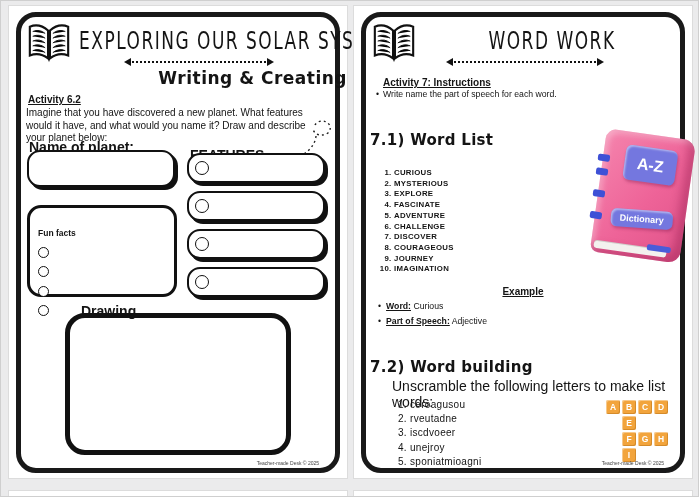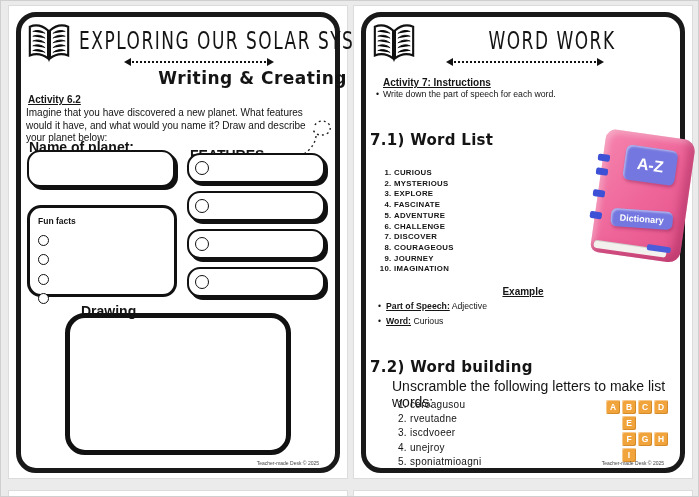--- a/index.html
+++ b/index.html
@@ -58,21 +58,21 @@
     position:absolute; background:#fff; border:2.5px solid #111;
     border-radius:13px; box-shadow:3px 3px 0 #111;
   }
   #name-box { left:18px; top:144px; width:148px; height:37px; }
   .feature-box { left:178px; width:138px; height:30px; display:flex; align-items:center; padding-left:6px; }
   #feat-0 { top:147px; } #feat-1 { top:185px; } #feat-2 { top:223px; } #feat-3 { top:261px; }
   .circle { border:1.6px solid #111; border-radius:50%; background:#fff; }
   .feature-box .circle { width:14px; height:14px; }
   #funfacts-box {
     position:absolute; left:18px; top:199px; width:150px; height:92px;
-    border:3.5px solid #111; border-radius:14px; padding:8px 0 0 8px;
+    border:3.5px solid #111; border-radius:14px; padding:20px 0 0 8px;
   }
   #funfacts-label { font-size:8.5px; font-weight:700; }
   #funfacts-box .circle { width:11px; height:11px; margin-top:8.5px; }
   #p1-drawing-label { left:72px; top:297px;text-decoration:underline; }
   #drawing-box {
     position:absolute; left:56px; top:307px; width:226px; height:142px;
     border:5px solid #111; border-radius:20px;
   }
   .footer {
     position:absolute; right:28px; bottom:12px; font-size:5px; color:#444;
@@ -194,21 +194,21 @@
 
   <div class="wk-title"><span>WORD WORK</span></div>
   <div class="divider">
     <span class="arrow-l"></span>
     <span class="line"></span>
     <span class="arrow-r"></span>
   </div>
 
   <div class="activity-label" id="p2-activity">Activity 7: Instructions</div>
   <ul class="bullet-list" id="p2-instructions">
-    <li>Write down the part of speech for each word.</li>
+    <li>Write name the part of speech for each word.</li>
   </ul>
 
   <div class="section-heading hand" id="p2-wl-heading">7.1) Word List</div>
   <ol id="word-list">
     <li>CURIOUS</li>
     <li>MYSTERIOUS</li>
     <li>EXPLORE</li>
     <li>FASCINATE</li>
     <li>ADVENTURE</li>
     <li>CHALLENGE</li>
@@ -225,22 +225,22 @@
     <div class="dict-tab" id="tab-1"></div>
     <div class="dict-tab" id="tab-2"></div>
     <div class="dict-tab" id="tab-3"></div>
     <div class="dict-label" id="dict-az">A-Z</div>
     <div class="dict-label" id="dict-word">Dictionary</div>
     <div id="dict-bookmark"></div>
   </div>
 
   <div id="example-heading">Example</div>
   <ul class="bullet-list" id="example-list">
+    <li><span class="ex-label">Word:</span> <span>Curious</span></li>
     <li><span class="ex-label">Part of Speech:</span> <span>Adjective</span></li>
-    <li><span class="ex-label">Word:</span> <span>Curious</span></li>
   </ul>
 
   <div class="section-heading hand" id="p2-wb-heading">7.2) Word building</div>
   <div id="p2-wb-instruction">Unscramble the following letters to make  list words:</div>
   <ol id="scramble-list">
     <li>ceroagusou</li>
     <li>rveutadne</li>
     <li>iscdvoeer</li>
     <li>unejroy</li>
     <li>sponiatmioagni</li>

